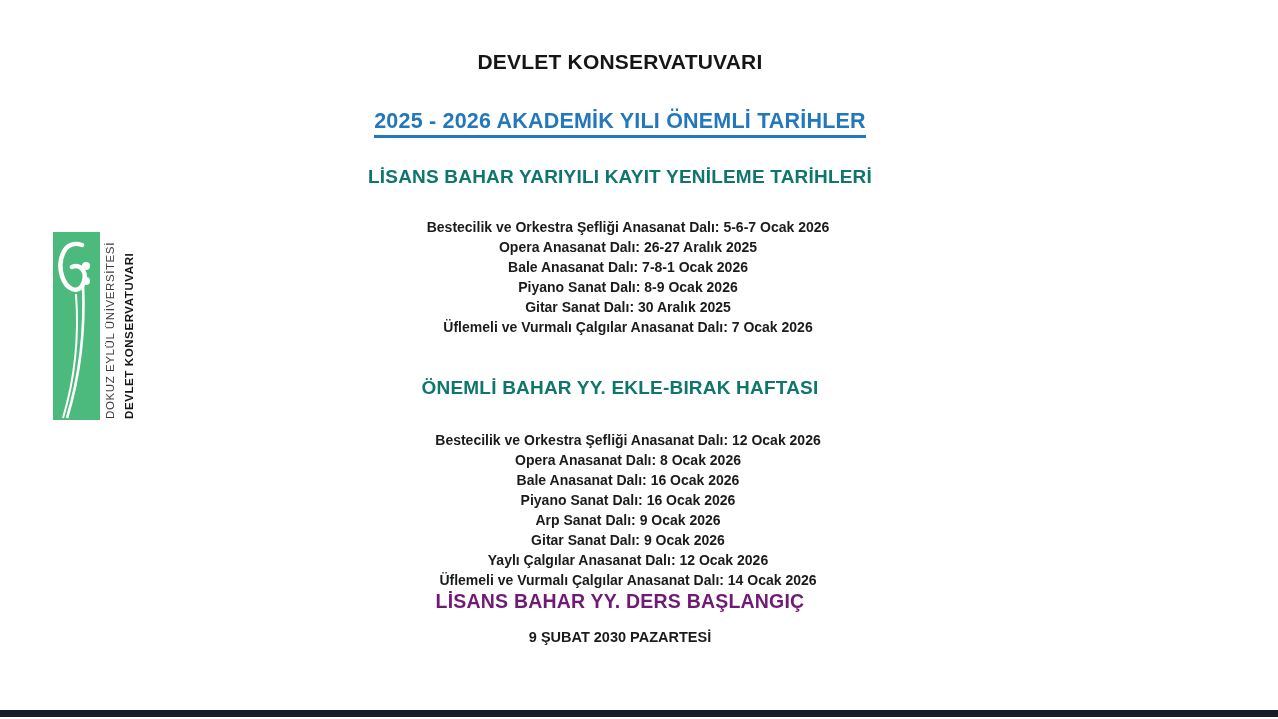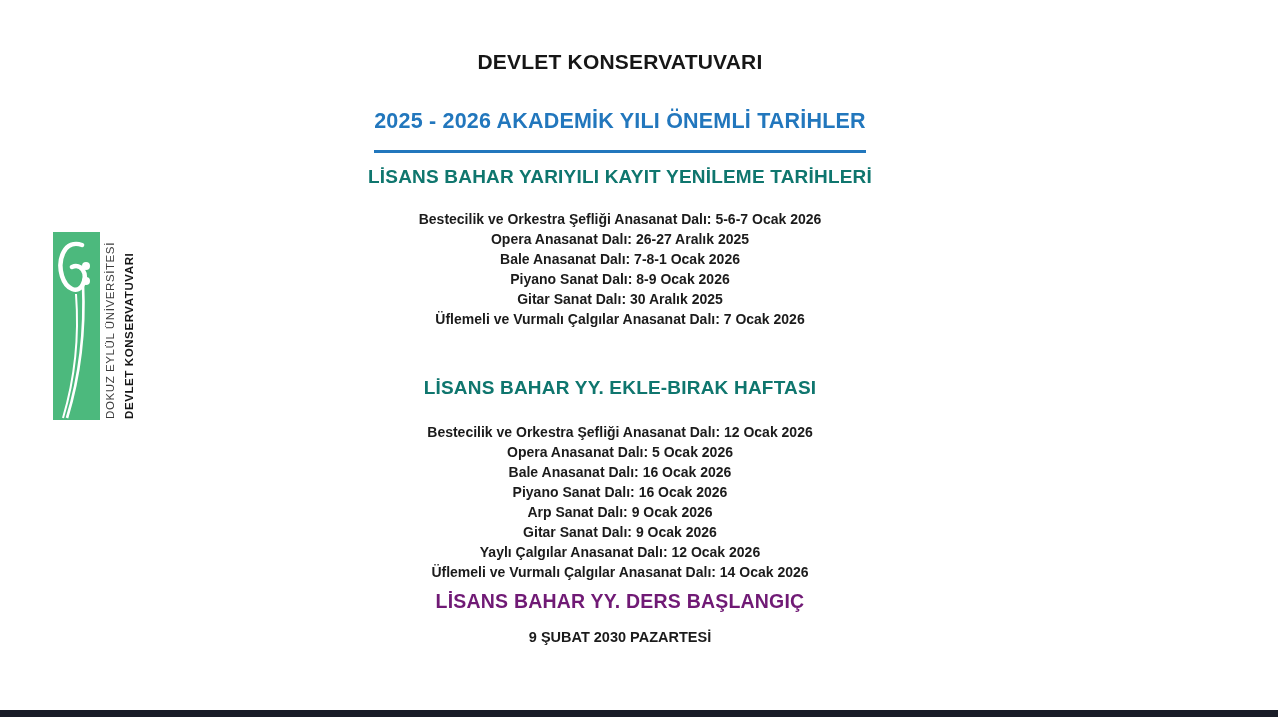--- a/index.html
+++ b/index.html
@@ -21,28 +21,28 @@
   .vtext.school{left:122px;top:419px;color:#161616;font-weight:700;}
 
   
   .main-col{position:absolute;left:260px;top:0;width:720px;text-align:center;}
   .abs{position:absolute;left:0;width:100%;}
 
   .doc-title{top:50px;font-size:21px;font-weight:700;color:#161616;letter-spacing:0.2px;}
   .doc-subtitle-wrap{top:109px;}
   .doc-subtitle{
     display:inline-block;font-size:21.5px;font-weight:700;color:#2277BD;
-    border-bottom:3px solid #2277BD;padding-bottom:16px;letter-spacing:0.2px;
+    border-bottom:3px solid #2277BD;padding-bottom:1px;letter-spacing:0.2px;
   }
   .green-heading{font-size:19px;font-weight:700;color:#0f766e;letter-spacing:0.2px;}
   .gh1{top:166px;}
   .gh2{top:377px;}
   .blue-heading{top:590px;font-size:19.5px;font-weight:700;color:#701a75;letter-spacing:0.2px;}
 
-  .date-list{list-style:none;margin:0;padding:0;}
+  .date-list{list-style:none;margin:8px;padding:0;}
   .date-list li{font-size:14px;font-weight:700;line-height:20px;color:#1b1b1b;}
   .list1{top:209px;}
   .list2{top:422px;}
   .date-line{top:629px;font-size:14.5px;font-weight:700;color:#1b1b1b;}
 
   
   .footer-bar{position:absolute;left:0;right:0;bottom:2px;height:7px;background:#1A1D28;}
 </style>
 </head>
 <body>
@@ -74,25 +74,25 @@
 
     <ul class="abs date-list list1">
       <li>Bestecilik ve Orkestra Şefliği Anasanat Dalı: 5-6-7 Ocak 2026</li>
       <li>Opera Anasanat Dalı: 26-27 Aralık 2025</li>
       <li>Bale Anasanat Dalı: 7-8-1 Ocak 2026</li>
       <li>Piyano Sanat Dalı: 8-9 Ocak 2026</li>
       <li>Gitar Sanat Dalı: 30 Aralık 2025</li>
       <li>Üflemeli ve Vurmalı Çalgılar Anasanat Dalı: 7 Ocak 2026</li>
     </ul>
 
-    <div class="abs green-heading gh2">LİSANS BAHAR YY. EKLE-BIRAK HAFTASI</div>
+    <div class="abs green-heading gh2">ÖNEMLİ BAHAR YY. EKLE-BIRAK HAFTASI</div>
 
     <ul class="abs date-list list2">
       <li>Bestecilik ve Orkestra Şefliği Anasanat Dalı: 12 Ocak 2026</li>
-      <li>Opera Anasanat Dalı: 5 Ocak 2026</li>
+      <li>Opera Anasanat Dalı: 8 Ocak 2026</li>
       <li>Bale Anasanat Dalı: 16 Ocak 2026</li>
       <li>Piyano Sanat Dalı: 16 Ocak 2026</li>
       <li>Arp Sanat Dalı: 9 Ocak 2026</li>
       <li>Gitar Sanat Dalı: 9 Ocak 2026</li>
       <li>Yaylı Çalgılar Anasanat Dalı: 12 Ocak 2026</li>
       <li>Üflemeli ve Vurmalı Çalgılar Anasanat Dalı: 14 Ocak 2026</li>
     </ul>
 
     <div class="abs blue-heading">LİSANS BAHAR YY. DERS BAŞLANGIÇ</div>
 

